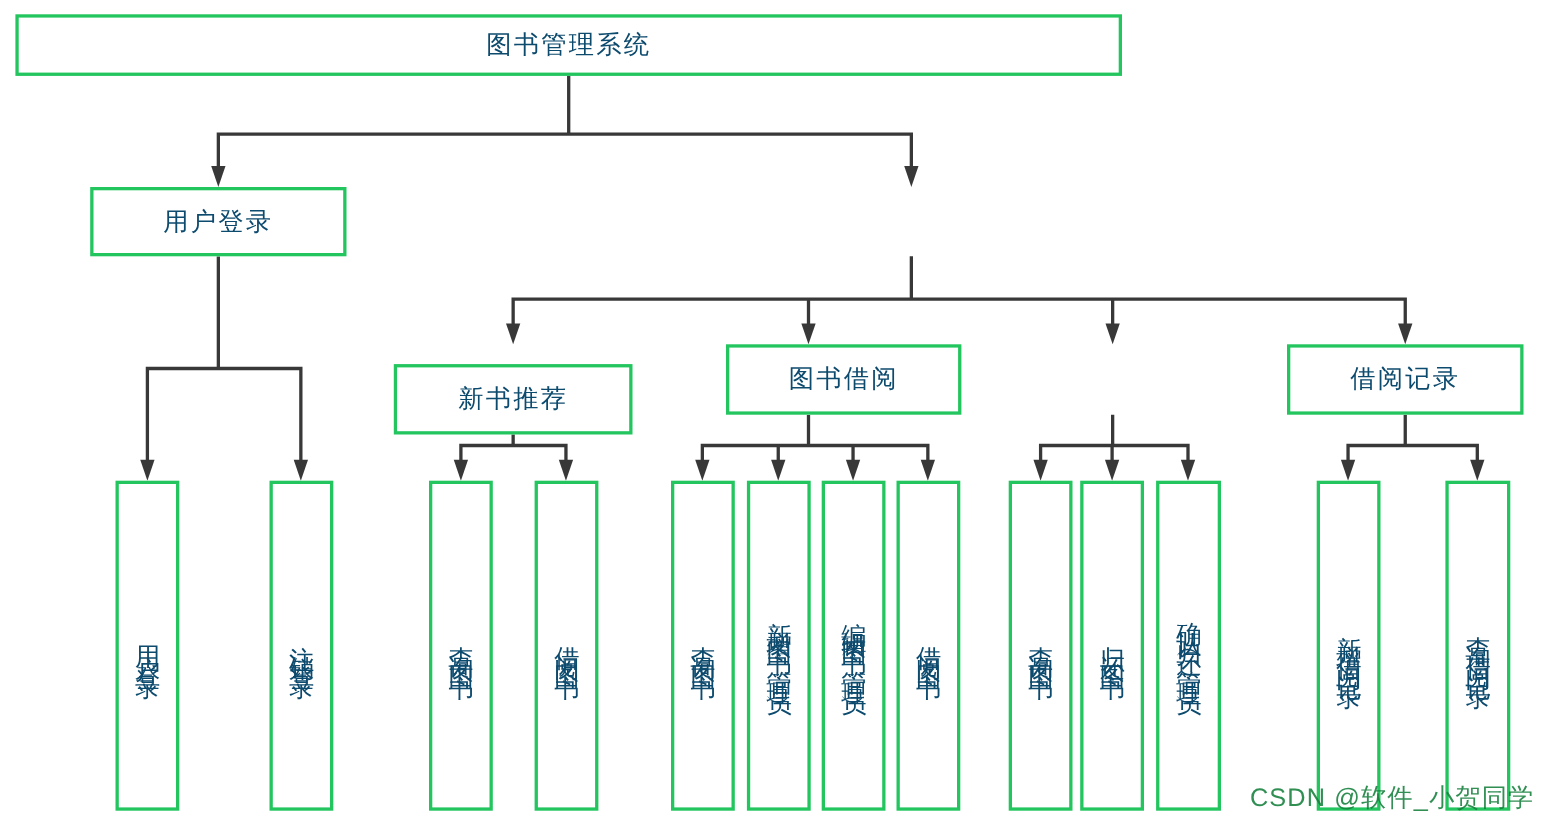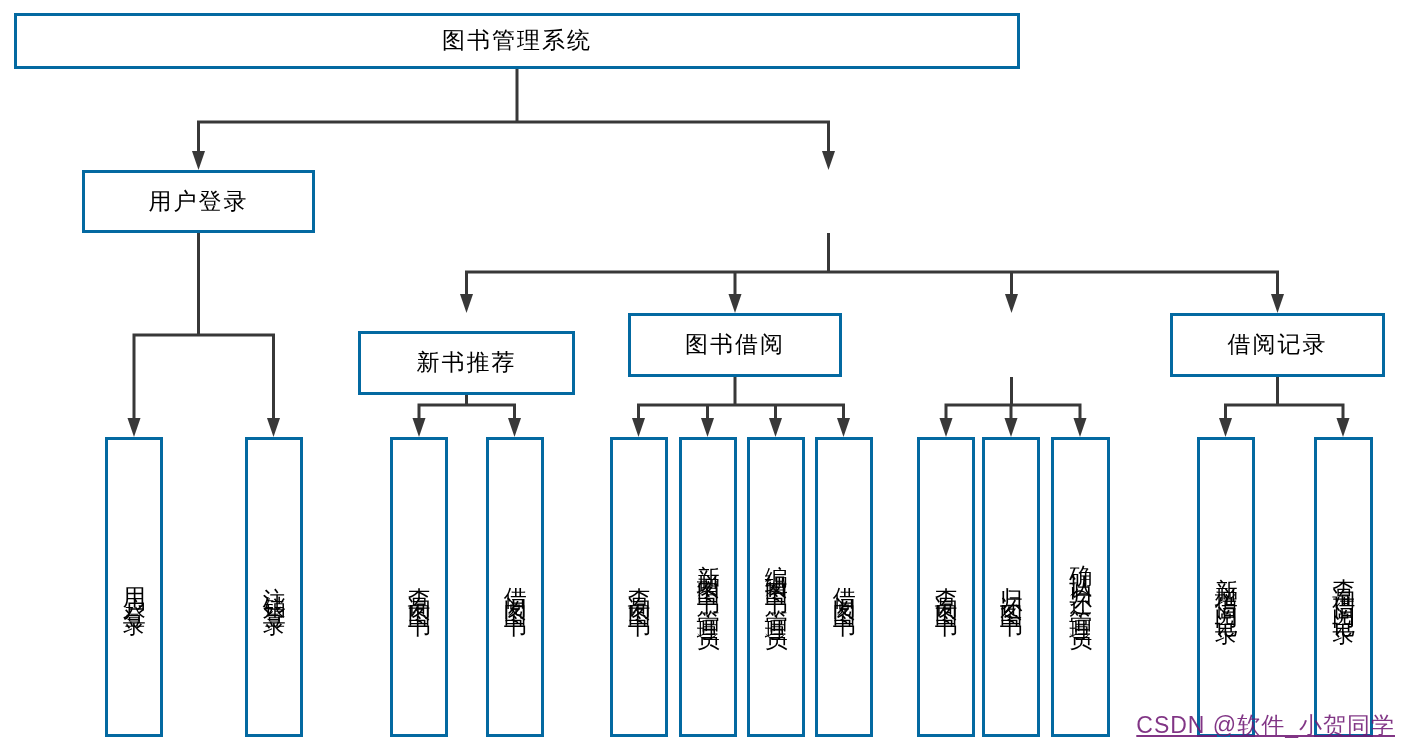--- a/index.html
+++ b/index.html
@@ -7,49 +7,48 @@
     position:relative;
     width:1405px;height:747px;
     background:#ffffff;
     font-family:"Liberation Sans","DejaVu Sans",sans-serif;
     overflow:hidden;
   }
   svg.connectors{position:absolute;left:0;top:0;width:1405px;height:747px;}
   .node{
     position:absolute;
     box-sizing:border-box;
-    border:3px solid #0369a1;
+    border:3px solid #22c55e;
     background:#ffffff;
     display:flex;
     align-items:center;
     justify-content:center;
-    color:#000000;
+    color:#0c4a6e;
     font-size:23px;
     letter-spacing:2px;
     text-align:center;
     line-height:1.2;
   }
   .vnode{
     writing-mode:vertical-rl;
     text-orientation:mixed;
     letter-spacing:9px;
     font-size:23px;
     padding:6px 0;
   }
   .watermark{
     position:absolute;
     right:10px;
     bottom:6px;
     font-size:23px;
-    color:#701a75;
+    color:#15803d;
     opacity:0.88;
     letter-spacing:1px;
     z-index:5;
     white-space:nowrap;
-    text-decoration:underline;
   }
 </style>
 </head>
 <body>
 
 <div class="canvas">
 
   <svg class="connectors" viewBox="0 0 1405 747">
     <g stroke="#383838" stroke-width="3" fill="none">
       <path d="M517,68 V122 M198.5,122 H828.5 M198.5,120.5 V156 M828.5,120.5 V156"></path>
@@ -81,21 +80,21 @@
       <polygon points="1219,418 1232,418 1225.5,437"></polygon>
       <polygon points="1336.5,418 1349.5,418 1343,437"></polygon>
     </g>
   </svg>
 
   <div class="node" style="left:14px;top:13px;width:1006px;height:56px;">图书管理系统</div>
 
   <div class="node" style="left:82px;top:170px;width:233px;height:63px;">用户登录</div>
 
   <div class="node" style="left:358px;top:313px;width:217px;height:64px;margin-top:18px;">新书推荐</div>
-  <div class="node" style="left:628px;top:313px;width:214px;height:64px;">图书借阅</div>
+  <div class="node" style="left:660px;top:313px;width:214px;height:64px;">图书借阅</div>
   <div class="node" style="left:1170px;top:313px;width:215px;height:64px;">借阅记录</div>
 
   <div class="node vnode" style="left:105px;top:437px;width:58px;height:300px;">用户登录</div>
   <div class="node vnode" style="left:245px;top:437px;width:58px;height:300px;">注销登录</div>
 
   <div class="node vnode" style="left:390px;top:437px;width:58px;height:300px;">查询图书</div>
   <div class="node vnode" style="left:486px;top:437px;width:58px;height:300px;">借阅图书</div>
 
   <div class="node vnode" style="left:610px;top:437px;width:58px;height:300px;">查询图书</div>
   <div class="node vnode" style="left:679px;top:437px;width:58px;height:300px;">新增图书（管理员）</div>

